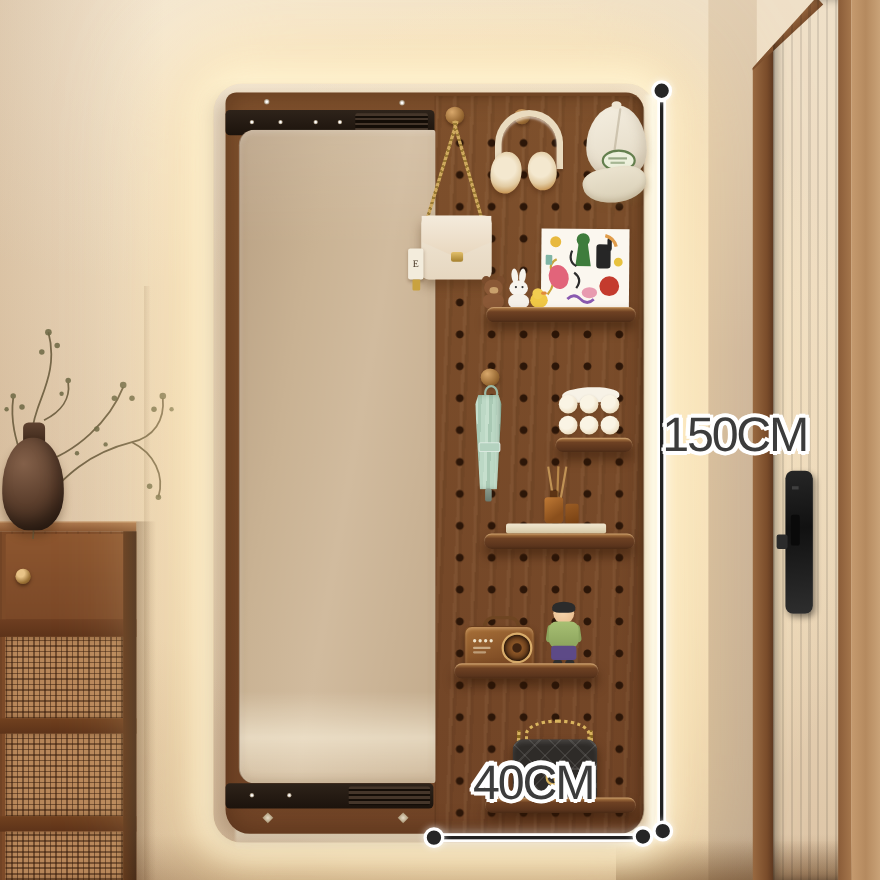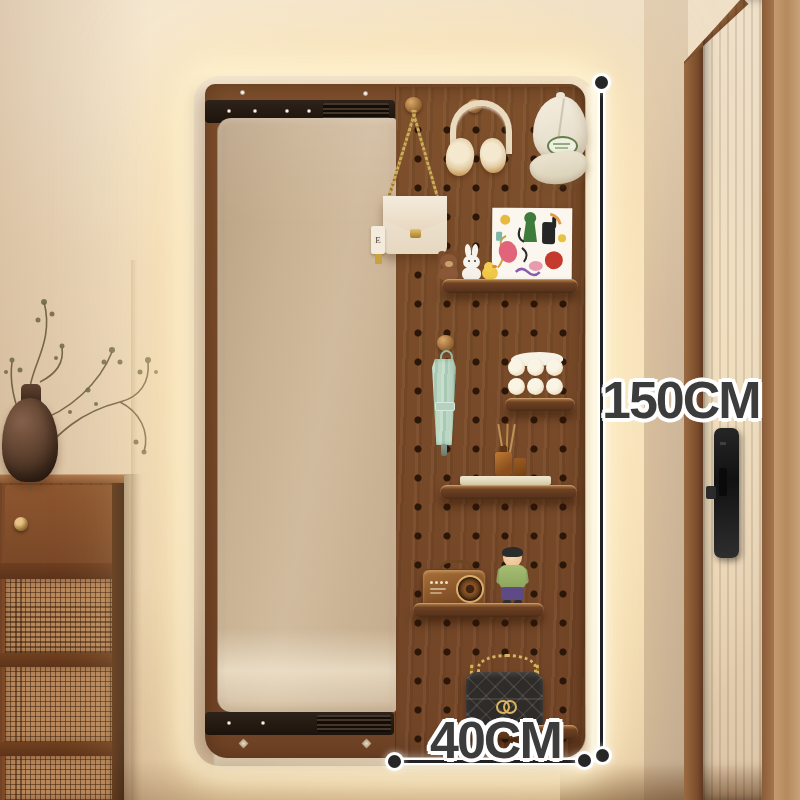--- a/index.html
+++ b/index.html
@@ -20,21 +20,21 @@
     box-shadow:0 2px 3px rgba(60,30,10,.5);}
   .rail{position:absolute;background:linear-gradient(180deg,#2e231a,#1c130c);border-radius:4px;}
   .bracket{position:absolute;background:linear-gradient(180deg,#6b6257,#45
 3c33);border-radius:2px;}
   .screw{position:absolute;border-radius:50%;background:radial-gradient(circle,#ffffff 20%,#b9ab96 55%,#6b5a44);}
   .ribs{position:absolute;background:repeating-linear-gradient(180deg,#45362a 0 2px,#140d07 2px 4.5px);border-radius:2px;}
   .dim-line{position:absolute;background:#222;
     box-shadow:0 0 0 2.5px rgba(255,255,255,.95), 0 0 10px 3px rgba(255,255,255,.55);}
   .dim-dot{position:absolute;width:13px;height:13px;background:#262626;border:3.5px solid #fff;border-radius:50%;
     box-shadow:0 0 7px rgba(255,255,255,.65);}
-  .dim-label{position:absolute;font-size:52px;font-weight:bold;color:#3c3c3c;letter-spacing:-2px;line-height:1;
+  .dim-label{position:absolute;font-size:44px;font-weight:normal;color:#3c3c3c;letter-spacing:-2px;line-height:1;
     text-shadow:-3px -3px 0 #fff,3px -3px 0 #fff,-3px 3px 0 #fff,3px 3px 0 #fff,0 -4px 0 #fff,0 4px 0 #fff,-4px 0 0 #fff,4px 0 0 #fff;}
   .rattan{position:absolute;background-color:#b8875a;
     background-image:repeating-linear-gradient(0deg, rgba(50,24,8,.5) 0 1.5px, transparent 1.5px 5px),
                      repeating-linear-gradient(90deg, rgba(50,24,8,.5) 0 1.5px, transparent 1.5px 5px);
     box-shadow:inset 0 0 8px rgba(60,30,10,.4);}
   .candle{width:17px;height:17px;border-radius:50%;
     background:radial-gradient(circle at 40% 35%, #faf4e4 40%, #eee0c4 72%, #d9c49e);
     box-shadow:0 1px 2px rgba(90,60,25,.35);}
   .badge{position:absolute;left:20px;top:15px;width:188px;height:68px;background:#fff;border-radius:34px;
     display:flex;align-items:center;justify-content:center;z-index:12;
@@ -343,16 +343,16 @@
     </div>
   </div>
 
   <div class="dim-line" style="left:600px;top:93px;width:3px;height:655px;z-index:10;"></div>
   <div class="dim-dot" style="left:592px;top:73px;z-index:10;"></div>
   <div class="dim-dot" style="left:593px;top:746px;z-index:10;"></div>
   <div class="dim-line" style="left:397px;top:760px;width:182px;height:3px;z-index:10;"></div>
   <div class="dim-dot" style="left:385px;top:752px;z-index:10;"></div>
   <div class="dim-dot" style="left:575px;top:751px;z-index:10;"></div>
   <div class="dim-label" style="left:602px;top:374px;z-index:10;">150CM</div>
-  <div class="dim-label" style="left:430px;top:714px;z-index:10;">40CM</div>
+  <div class="dim-label" style="left:430px;top:690px;z-index:10;">40CM</div>
 
 
 </div>
 
 </body></html>

